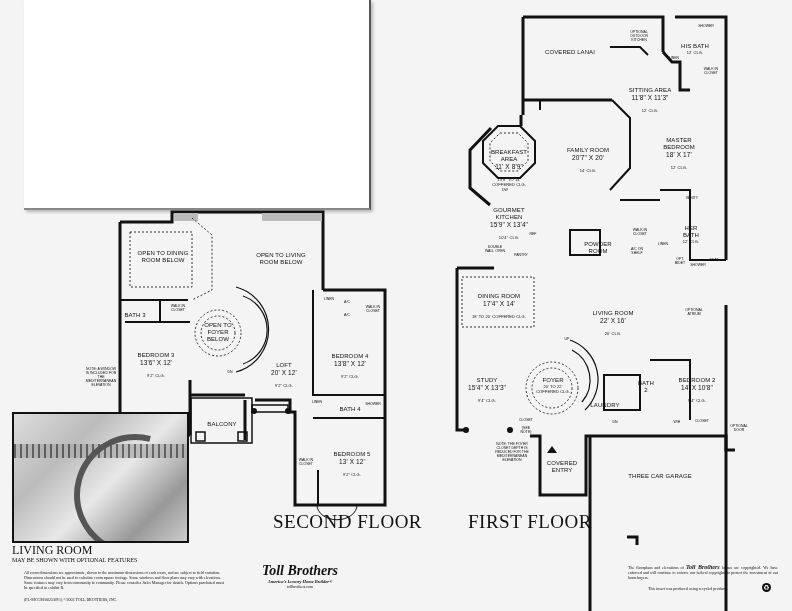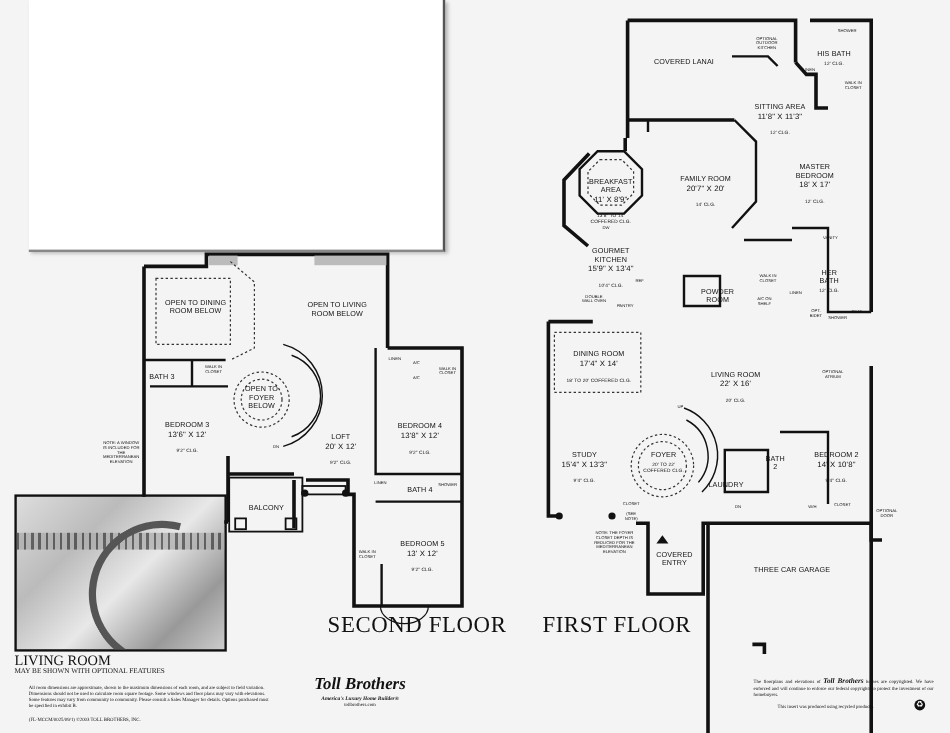--- a/index.html
+++ b/index.html
@@ -241,21 +241,21 @@
 <div class="tiny" style="left:656px;top:242px;width:14px;">LINEN</div>
 <div class="tiny" style="left:672px;top:257px;width:16px;">OPT. BIDET</div>
 <div class="tiny" style="left:688px;top:263px;width:20px;">SHOWER</div>
 <div class="tiny" style="left:708px;top:258px;width:12px;">SEAT</div>
 <div class="tiny" style="left:562px;top:337px;width:10px;">UP</div>
 <div class="tiny" style="left:610px;top:420px;width:10px;">DN</div>
 <div class="tiny" style="left:726px;top:424px;width:26px;">OPTIONAL DOOR</div>
 <div class="tiny" style="left:672px;top:420px;width:10px;">W/H</div>
 <div class="tiny" style="left:492px;top:442px;width:40px;">NOTE: THE FOYER CLOSET DEPTH IS REDUCED FOR THE MEDITERRANEAN ELEVATION</div>
 
-<div class="floor-title" style="left:452px;top:511px;">FIRST FLOOR</div>
+<div class="floor-title" style="left:468px;top:511px;">FIRST FLOOR</div>
 
 <div class="render">
   <div class="rail"></div>
   <div class="stairs"></div>
 </div>
 <div class="caption-title">LIVING ROOM</div>
 <div class="caption-sub">MAY BE SHOWN WITH OPTIONAL FEATURES</div>
 <div class="disclaimer">All room dimensions are approximate, shown to the maximum dimensions of each room, and are subject to field variation. Dimensions should not be used to calculate room square footage. Some windows and floor plans may vary with elevations. Some features may vary from community to community. Please consult a Sales Manager for details. Options purchased must be specified in exhibit B.</div>
 <div class="copyline">(FL-MCCM/0025/09/1) ©2003 TOLL BROTHERS, INC.</div>
 

